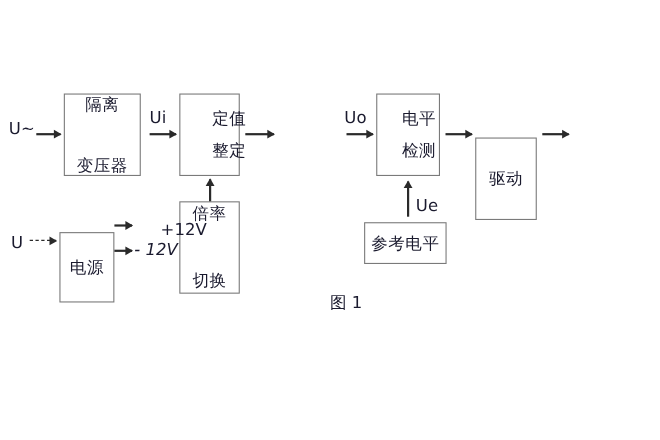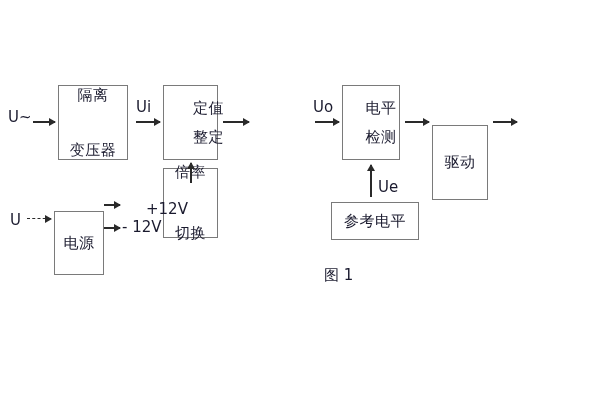--- a/index.html
+++ b/index.html
@@ -112,43 +112,43 @@
   <div class="box" style="left: 342px; top: 85px; width: 58px; height: 75px; padding-left: 20px;">
     <span class="ln">电平</span>
     <span class="ln">检测</span>
   </div>
   <div class="box single" style="left: 432px; top: 85px; width: 56px; height: 75px; margin-top: 40px;">
     <span class="ln">驱动</span>
   </div>
   <div class="box single" style="left: 54px; top: 189px; width: 50px; height: 64px; margin-top: 22px;">
     <span class="ln">电源</span>
   </div>
-  <div class="box" style="left: 163px; top: 168px; width: 55px; height: 70px; gap: 32px;">
+  <div class="box" style="left: 163px; top: 183px; width: 55px; height: 84px; gap: 32px;">
     <span class="ln">倍率</span>
     <span class="ln">切换</span>
   </div>
-  <div class="box single" style="left: 331px; top: 202px; width: 88px; height: 38px; text-align: right;">
+  <div class="box single" style="left: 331px; top: 202px; width: 75px; height: 38px; text-align: right;">
     <span class="ln">参考电平</span>
   </div>
 
   <div class="lbl sig" style="left: 8px; top: 110px;">U~</div>
   <div class="lbl sig" style="left: 136px; top: 100px;">Ui</div>
   <div class="lbl sig" style="left: 313px; top: 100px;">Uo</div>
   <div class="lbl sig" style="left: 378px; top: 180px;">Ue</div>
   <div class="lbl sig" style="left: 10px; top: 213px;">U</div>
   <div class="lbl sig" style="left: 122px; top: 202px; margin-left: 24px;">+12V</div>
-  <div class="lbl sig" style="left: 122px; top: 220px;">- 12V</div>
+  <div class="lbl sig" style="left: 122px; top: 220px; font-style: italic;">- 12V</div>
 
   <div class="harrow" style="left: 33px; top: 121px; width: 22px;"></div>
   <div class="harrow" style="left: 136px; top: 121px; width: 24px;"></div>
   <div class="harrow" style="left: 223px; top: 121px; width: 26px;"></div>
   <div class="harrow" style="left: 315px; top: 121px; width: 24px;"></div>
   <div class="harrow" style="left: 405px; top: 121px; width: 24px;"></div>
   <div class="harrow" style="left: 493px; top: 121px; width: 24px;"></div>
   <div class="harrow dashed" style="left: 27px; top: 218px; width: 24px;"></div>
   <div class="harrow" style="left: 104px; top: 204px; width: 16px;"></div>
   <div class="harrow" style="left: 104px; top: 227px; width: 16px;"></div>
   <div class="varrow" style="left: 190px; top: 163px; height: 20px;"></div>
   <div class="varrow" style="left: 370px; top: 165px; height: 32px;"></div>
 
-  <div class="caption" style="left: 300px; top: 266px; margin-left: 24px;">图 1</div>
+  <div class="caption" style="left: 300px; top: 266px;">图 1</div>
 
 </div>
 
 </body></html>

